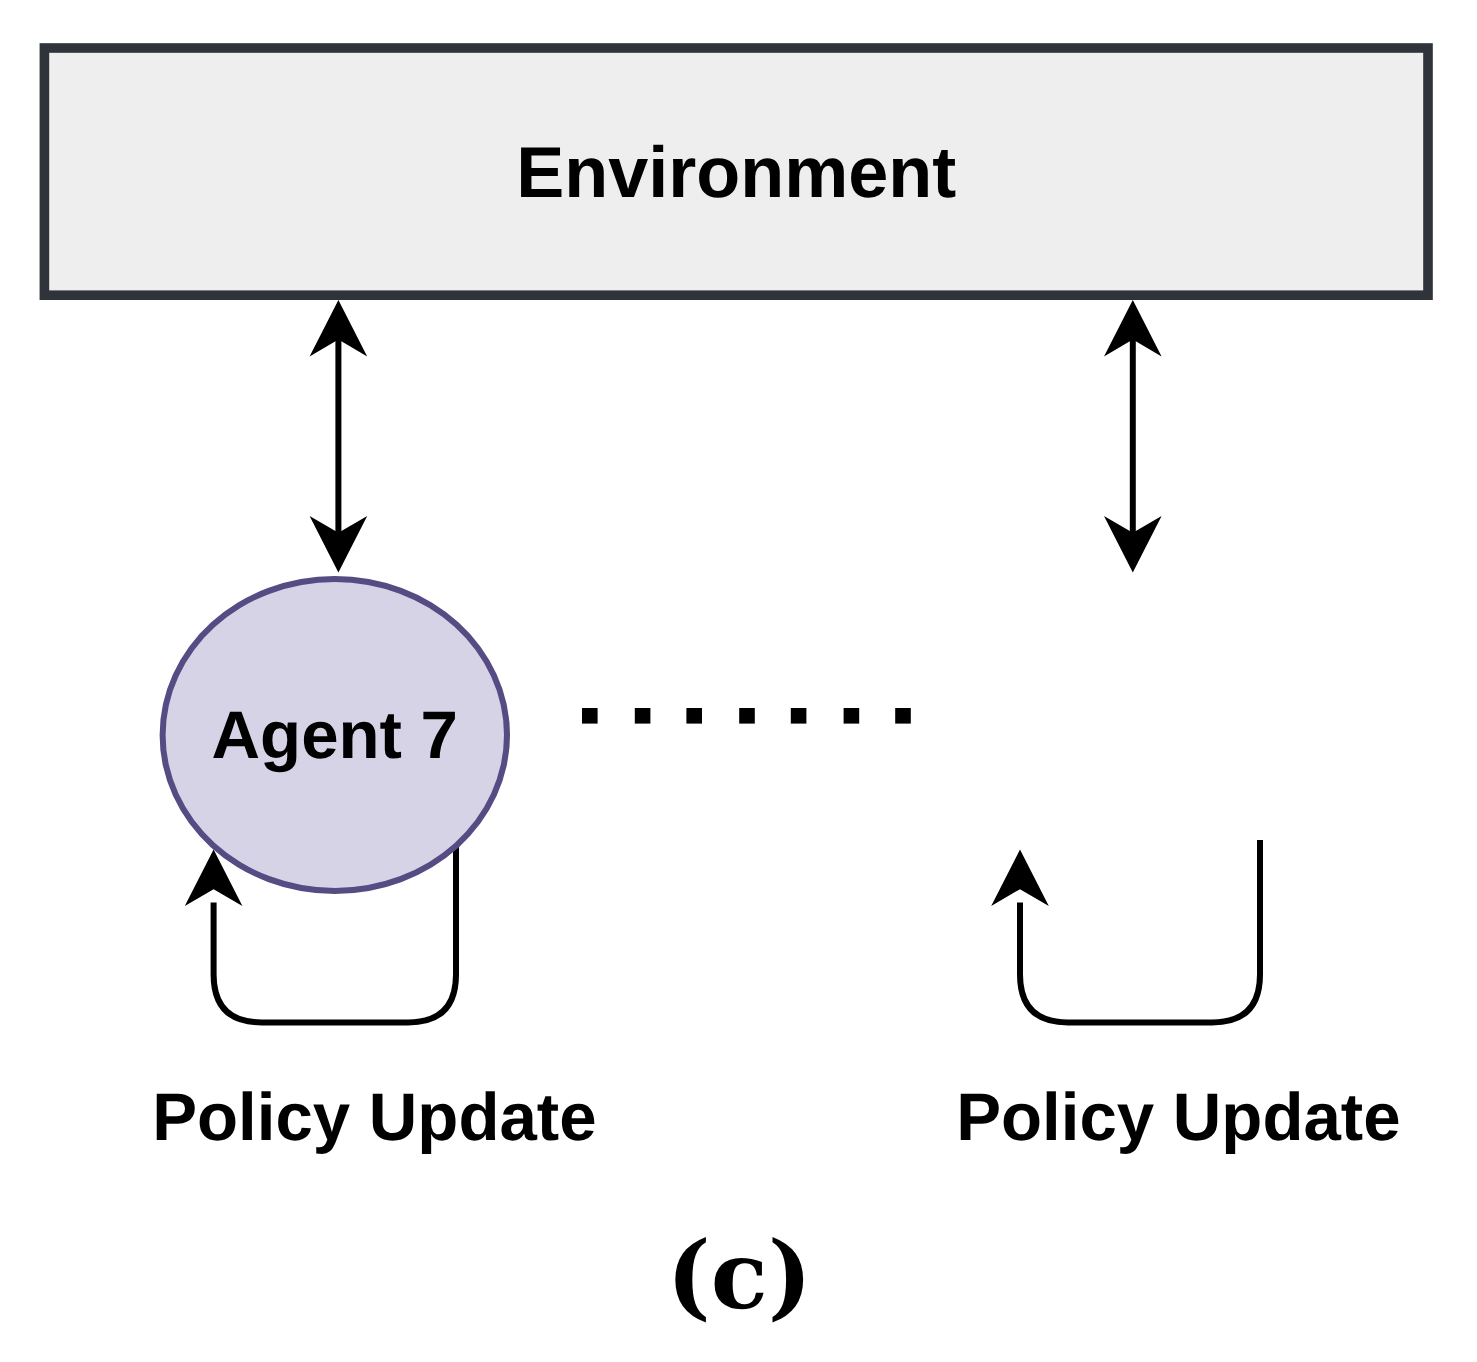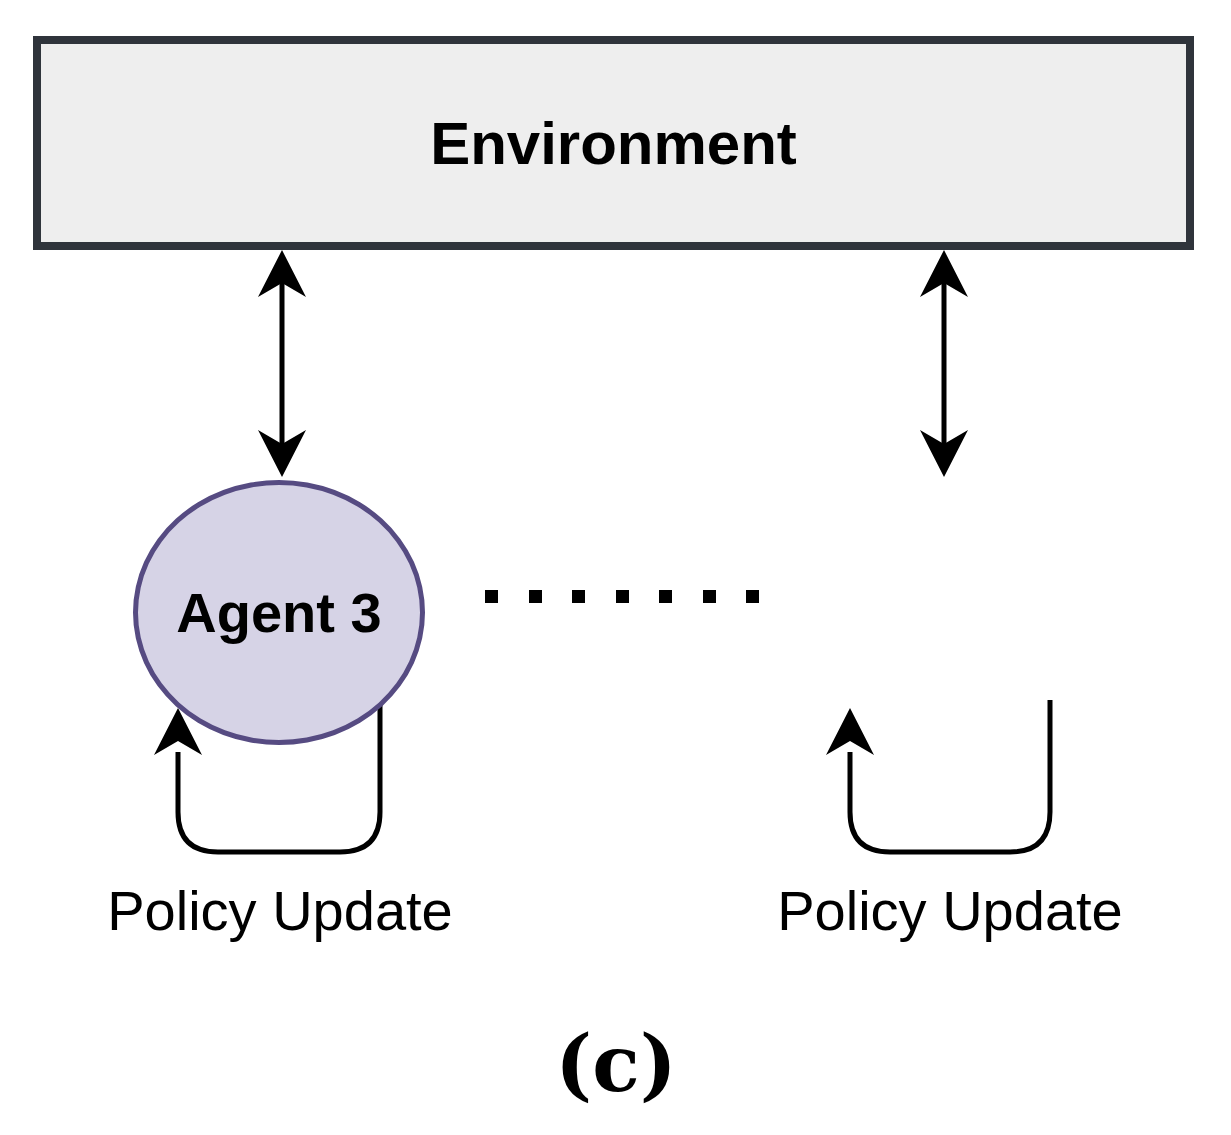--- a/index.html
+++ b/index.html
@@ -79,26 +79,27 @@
     align-items: center;
   }
   .dot {
     width: 13px;
     height: 13px;
     background: var(--line-color);
     display: inline-block;
   }
   .policy-label {
     position: absolute;
-    top: 878px;
+    top: 898px;
     transform: translateX(-50%);
     font-size: 56px;
-    font-weight: 400;
+    font-weight: 700;
     color: var(--text-color);
     white-space: nowrap;
+    margin-left: 32px;
   }
   .policy-label.left { left: 280px; }
   .policy-label.right { left: 950px; }
   .caption {
     position: absolute;
     left: 616px;
     top: 1018px;
     transform: translateX(-50%);
     font-family: "DejaVu Serif", "Liberation Serif", serif;
     font-size: 78px;
@@ -134,21 +135,21 @@
       <path d="M 1050 700 L 1050 812 Q 1050 852 1010 852 L 890 852 Q 850 852 850 812 L 850 752" fill="none" stroke="#000000" stroke-width="5"></path>
       <polygon points="850,708 874,755 850,741 826,755" fill="#000000"></polygon>
     </g>
   </svg>
 
   <div class="env-box">
     <span class="env-label">Environment</span>
   </div>
 
   <div class="agent-circle agent-1">
-    <span class="agent-label">Agent 3</span>
+    <span class="agent-label">Agent 7</span>
   </div>
 
 
   <div class="ellipsis-dots">
       <span class="dot"></span>
       <span class="dot"></span>
       <span class="dot"></span>
       <span class="dot"></span>
       <span class="dot"></span>
       <span class="dot"></span>

